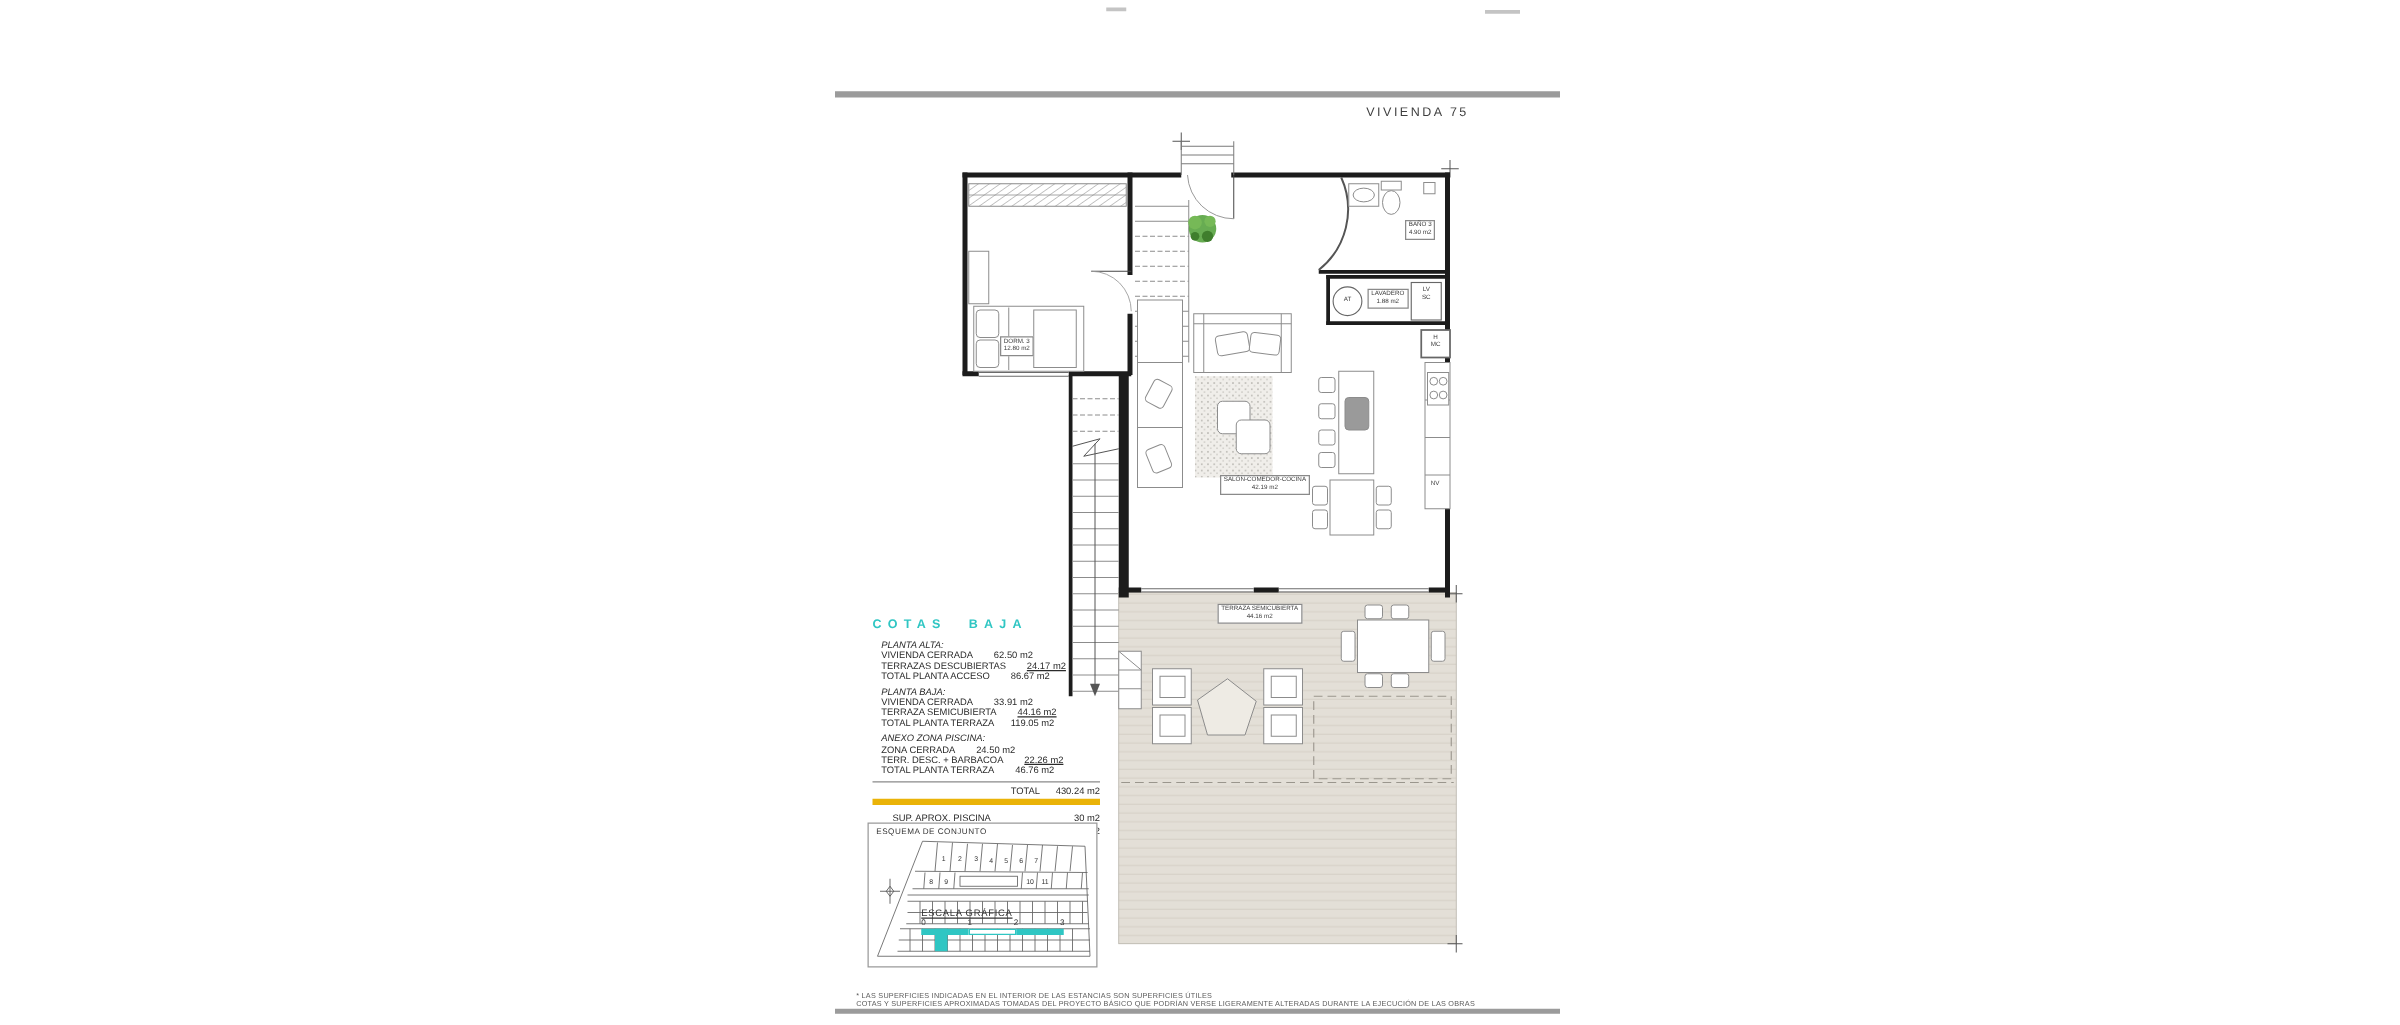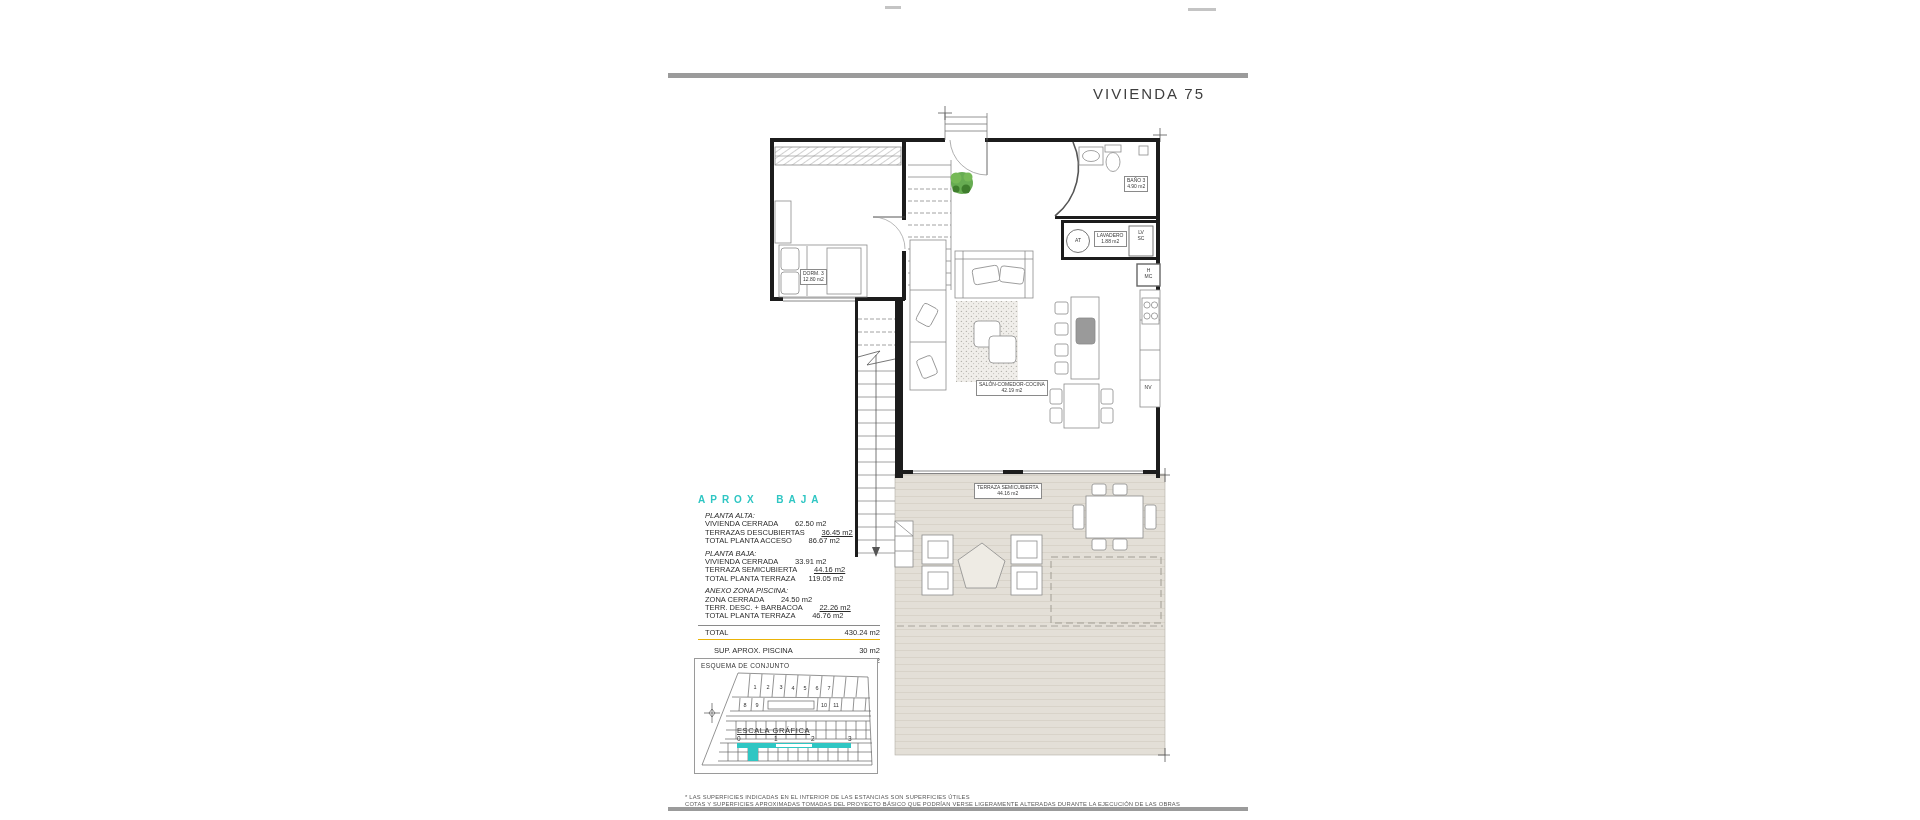--- a/index.html
+++ b/index.html
@@ -1,41 +1,41 @@
 <!DOCTYPE html>
 <html><head>
 <meta charset="utf-8">
 <style>
   html,body{margin:0;padding:0;background:#fff;}
   .sheet{position:relative;width:1920px;height:820px;background:#ffffff;overflow:hidden;
          font-family:"Liberation Sans", sans-serif;color:#333;}
   .abs{position:absolute;}
   .rule{position:absolute;background:#9b9b9b;}
   .dash{position:absolute;background:#c4c4c4;}
-  .sheet-title{position:absolute;left:1093px;top:85px;font-size:15px;letter-spacing:2px;
+  .sheet-title{position:absolute;left:1093px;top:85px;font-size:10px;letter-spacing:2px;
                color:#3f3f3f;white-space:nowrap;}
   
   .plan-label{position:absolute;background:#fff;border:1px solid #8a8a8a;text-align:center;
               color:#3a3a3a;padding:1px 2px;line-height:1.18;white-space:nowrap;}
   .plan-label .nm{display:block;font-size:5px;}
   .plan-label .ar{display:block;font-size:5px;}
   .tag{position:absolute;font-size:5px;color:#3a3a3a;text-align:center;line-height:1.15;}
   .tag span{display:block;}
   
   .summary{position:absolute;left:698px;top:494px;width:182px;color:#2b2b2b;}
   .summary .head{font-size:10px;font-weight:bold;letter-spacing:5px;word-spacing:10px;
                  margin:0 0 7px 0;}
   .sec{margin-bottom:4px;}
   .sec-title{font-size:7.5px;line-height:8.4px;padding-left:7px;font-style:italic;}
   .srow{display:flex;justify-content:flex-start;font-size:7.5px;line-height:8.4px;
         padding-left:7px;}
   .srow .val{width:48px;text-align:right;}
   .ul{text-decoration:underline;}
-  .total-row{display:flex;justify-content:space-between;font-size:7.5px;
-             border-top:1px solid #8a8a8a;border-bottom:1px solid #eab308;
+  .total-row{display:flex;justify-content:flex-end;font-size:7.5px;
+             border-top:1px solid #8a8a8a;border-bottom:5px solid #eab308;
              padding:2px 0 2px 7px;margin-top:3px;}
   .total-row .val{width:48px;text-align:right;}
   .extras{margin-top:6px;}
   .erow{display:flex;justify-content:space-between;font-size:7.5px;line-height:10.5px;
         padding-left:16px;}
   .erow .val{width:48px;text-align:right;}
   
   .site-box{position:absolute;left:694px;top:658px;width:182px;height:114px;
             border:1px solid #9a9a9a;background:#fff;}
   .site-box .site-title{font-size:6.5px;color:#333;margin:3px 0 0 6px;letter-spacing:.4px;}
@@ -324,31 +324,31 @@
   </div>
   <div class="tag" style="left:1137px;top:268px;width:23px;">
     <span>H</span>
       <span>MC</span>
   </div>
   <div class="tag" style="left:1140px;top:385px;width:16px;">
     <span>NV</span>
   </div>
 
   <div class="summary">
-    <div class="head" style="color:#2fc6c3;">APROX BAJA</div>
+    <div class="head" style="color:#2fc6c3;">COTAS BAJA</div>
 
     <div class="sec">
       <div class="sec-title">PLANTA ALTA:</div>
       <div class="srow">
           <span>VIVIENDA CERRADA</span>
           <span class="val">62.50 m2</span>
         </div>
       <div class="srow">
           <span>TERRAZAS DESCUBIERTAS</span>
-          <span class="val ul">36.45 m2</span>
+          <span class="val ul">24.17 m2</span>
         </div>
       <div class="srow">
           <span>TOTAL PLANTA ACCESO</span>
           <span class="val">86.67 m2</span>
         </div>
     </div>
 
     <div class="sec">
       <div class="sec-title">PLANTA BAJA:</div>
       <div class="srow">

